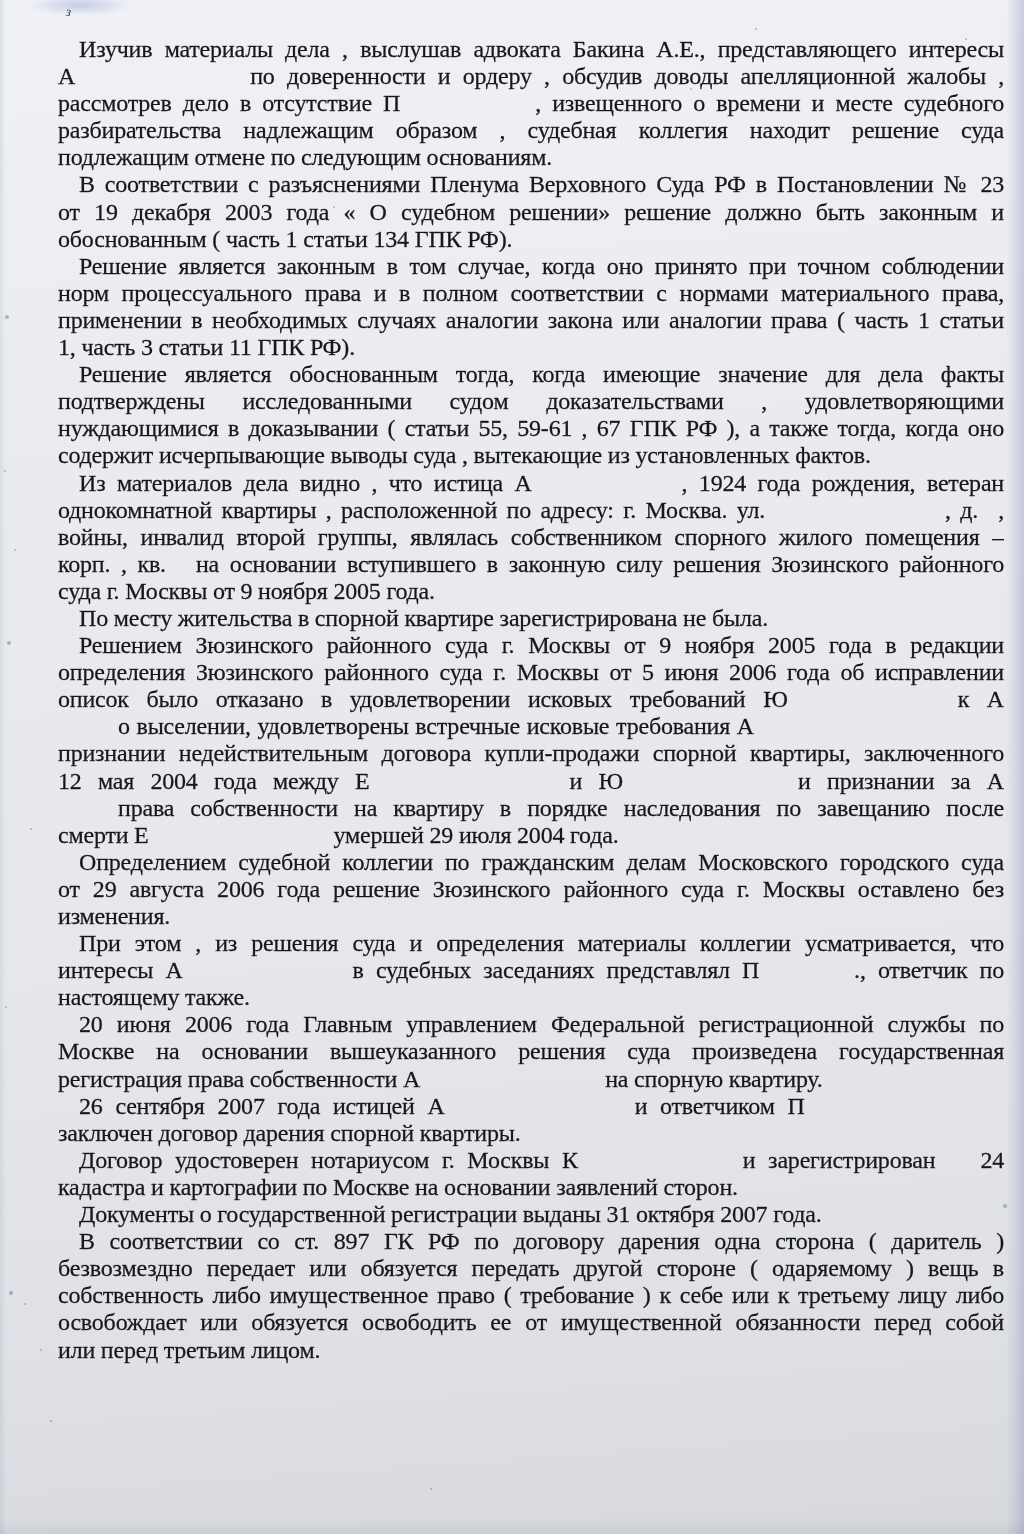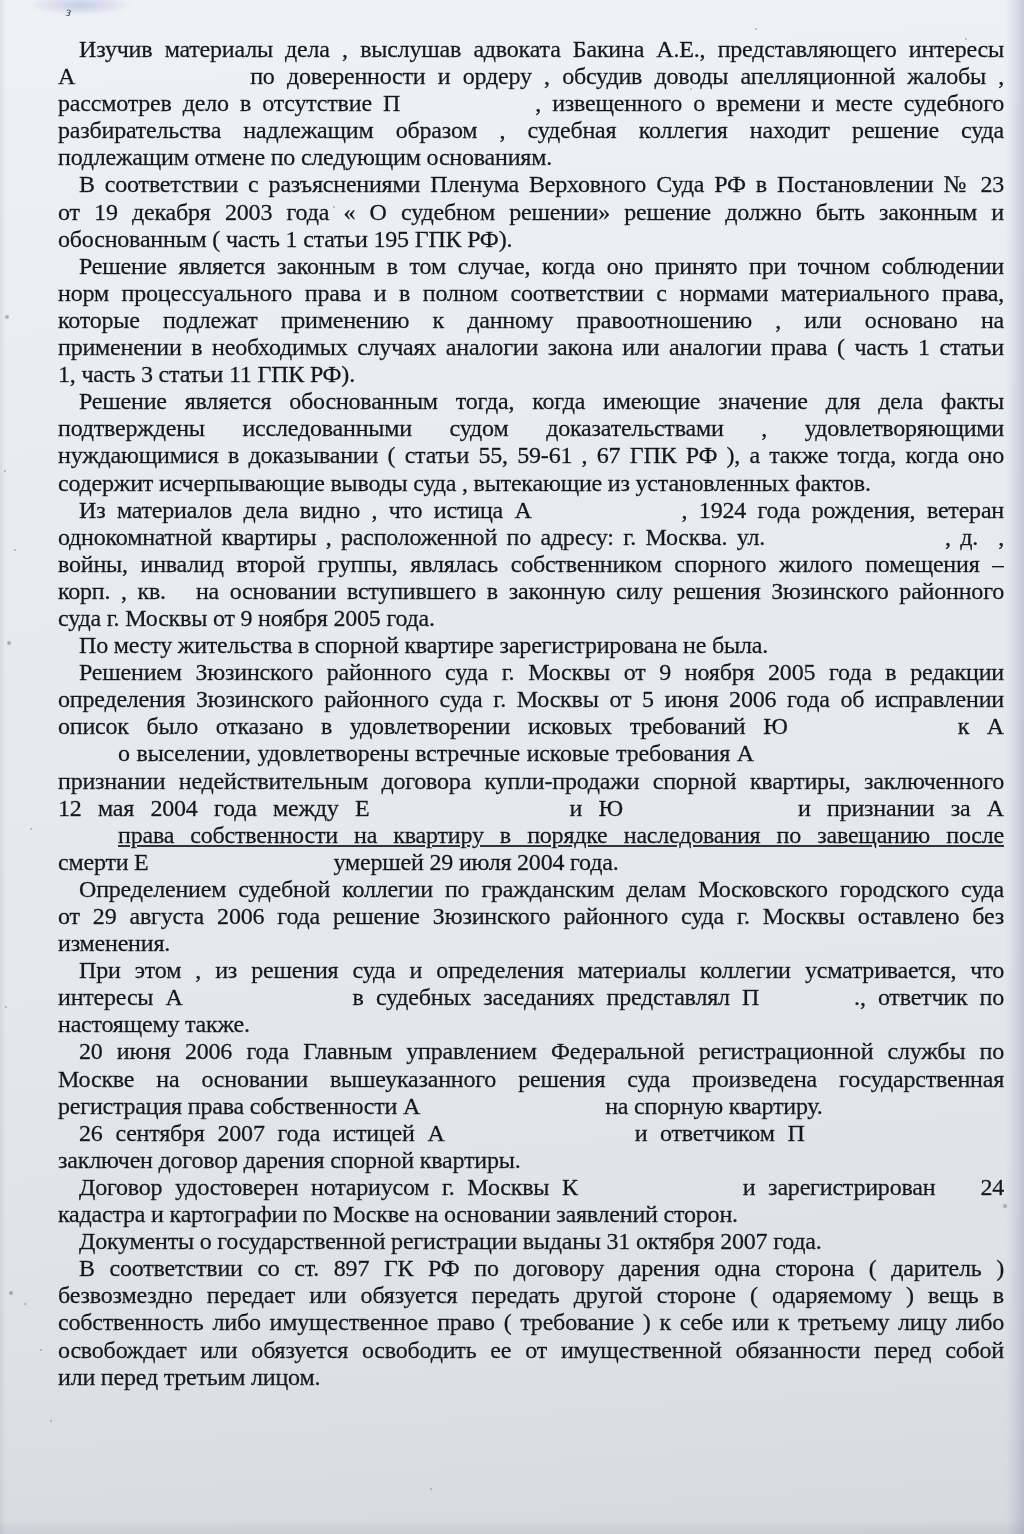--- a/index.html
+++ b/index.html
@@ -88,26 +88,25 @@
       <div class="paragraph">
         <div class="line" style="padding-left: 21px;"><span class="seg">Изучив материалы дела , выслушав адвоката Бакина А.Е., представляющего интересы</span></div>
         <div class="line"><span class="seg">А</span><span class="gap" style="width: 175px;"></span><span class="seg">по доверенности и ордеру , обсудив доводы апелляционной жалобы ,</span></div>
         <div class="line"><span class="seg">рассмотрев дело в отсутствие П</span><span class="gap" style="width: 135px;"></span><span class="seg">, извещенного о времени и месте судебного</span></div>
         <div class="line"><span class="seg">разбирательства надлежащим образом , судебная коллегия находит решение суда</span></div>
         <div class="line last"><span class="seg">подлежащим отмене по следующим основаниям.</span></div>
       </div>
       <div class="paragraph">
         <div class="line" style="padding-left: 21px;"><span class="seg">В соответствии с разъяснениями Пленума Верховного Суда РФ в Постановлении № 23</span></div>
         <div class="line"><span class="seg">от 19 декабря 2003 года « О судебном решении» решение должно быть законным и</span></div>
-        <div class="line last"><span class="seg">обоснованным ( часть 1 статьи 195 ГПК РФ).</span></div>
+        <div class="line last"><span class="seg">обоснованным ( часть 1 статьи 134 ГПК РФ).</span></div>
       </div>
       <div class="paragraph">
         <div class="line" style="padding-left: 21px;"><span class="seg">Решение является законным в том случае, когда оно принято при точном соблюдении</span></div>
         <div class="line"><span class="seg">норм процессуального права и в полном соответствии с нормами материального права,</span></div>
-        <div class="line"><span class="seg">которые подлежат применению к данному правоотношению , или основано на</span></div>
         <div class="line"><span class="seg">применении в необходимых случаях аналогии закона или аналогии права ( часть 1 статьи</span></div>
         <div class="line last"><span class="seg">1, часть 3 статьи 11 ГПК РФ).</span></div>
       </div>
       <div class="paragraph">
         <div class="line" style="padding-left: 21px;"><span class="seg">Решение является обоснованным тогда, когда имеющие значение для дела факты</span></div>
         <div class="line"><span class="seg">подтверждены исследованными судом доказательствами , удовлетворяющими</span></div>
         <div class="line"><span class="seg">нуждающимися в доказывании ( статьи 55, 59-61 , 67 ГПК РФ ), а также тогда, когда оно</span></div>
         <div class="line last"><span class="seg">содержит исчерпывающие выводы суда , вытекающие из установленных фактов.</span></div>
       </div>
       <div class="paragraph">
@@ -120,21 +119,21 @@
       <div class="paragraph">
         <div class="line last" style="padding-left: 21px;"><span class="seg">По месту жительства в спорной квартире зарегистрирована не была.</span></div>
       </div>
       <div class="paragraph">
         <div class="line" style="padding-left: 21px;"><span class="seg">Решением Зюзинского районного суда г. Москвы от 9 ноября 2005 года в редакции</span></div>
         <div class="line"><span class="seg">определения Зюзинского районного суда г. Москвы от 5 июня 2006 года об исправлении</span></div>
         <div class="line"><span class="seg">описок было отказано в удовлетворении исковых требований Ю</span><span class="gap" style="width: 170px;"></span><span class="seg">к А</span></div>
         <div class="line" style="padding-left: 60px;"><span class="seg">о выселении, удовлетворены встречные исковые требования А</span><span class="gap" style="width: 250px;"></span><span class="seg">о</span></div>
         <div class="line"><span class="seg">признании недействительным договора купли-продажи спорной квартиры, заключенного</span></div>
         <div class="line"><span class="seg">12 мая 2004 года между Е</span><span class="gap" style="width: 200px;"></span><span class="seg">и Ю</span><span class="gap" style="width: 175px;"></span><span class="seg">и признании за А</span></div>
-        <div class="line" style="padding-left: 60px; text-decoration: underline;"><span class="seg">права собственности на квартиру в порядке наследования по завещанию после</span></div>
+        <div class="line" style="padding-left: 60px;"><span class="seg">права собственности на квартиру в порядке наследования по завещанию после</span></div>
         <div class="line last"><span class="seg">смерти Е</span><span class="gap" style="width: 185px;"></span><span class="seg">умершей 29 июля 2004 года.</span></div>
       </div>
       <div class="paragraph">
         <div class="line" style="padding-left: 21px;"><span class="seg">Определением судебной коллегии по гражданским делам Московского городского суда</span></div>
         <div class="line"><span class="seg">от 29 августа 2006 года решение Зюзинского районного суда г. Москвы оставлено без</span></div>
         <div class="line last"><span class="seg">изменения.</span></div>
       </div>
       <div class="paragraph">
         <div class="line" style="padding-left: 21px;"><span class="seg">При этом , из решения суда и определения материалы коллегии усматривается, что</span></div>
         <div class="line"><span class="seg">интересы А</span><span class="gap" style="width: 170px;"></span><span class="seg">в судебных заседаниях представлял П</span><span class="gap" style="width: 95px;"></span><span class="seg">., ответчик по</span></div>

